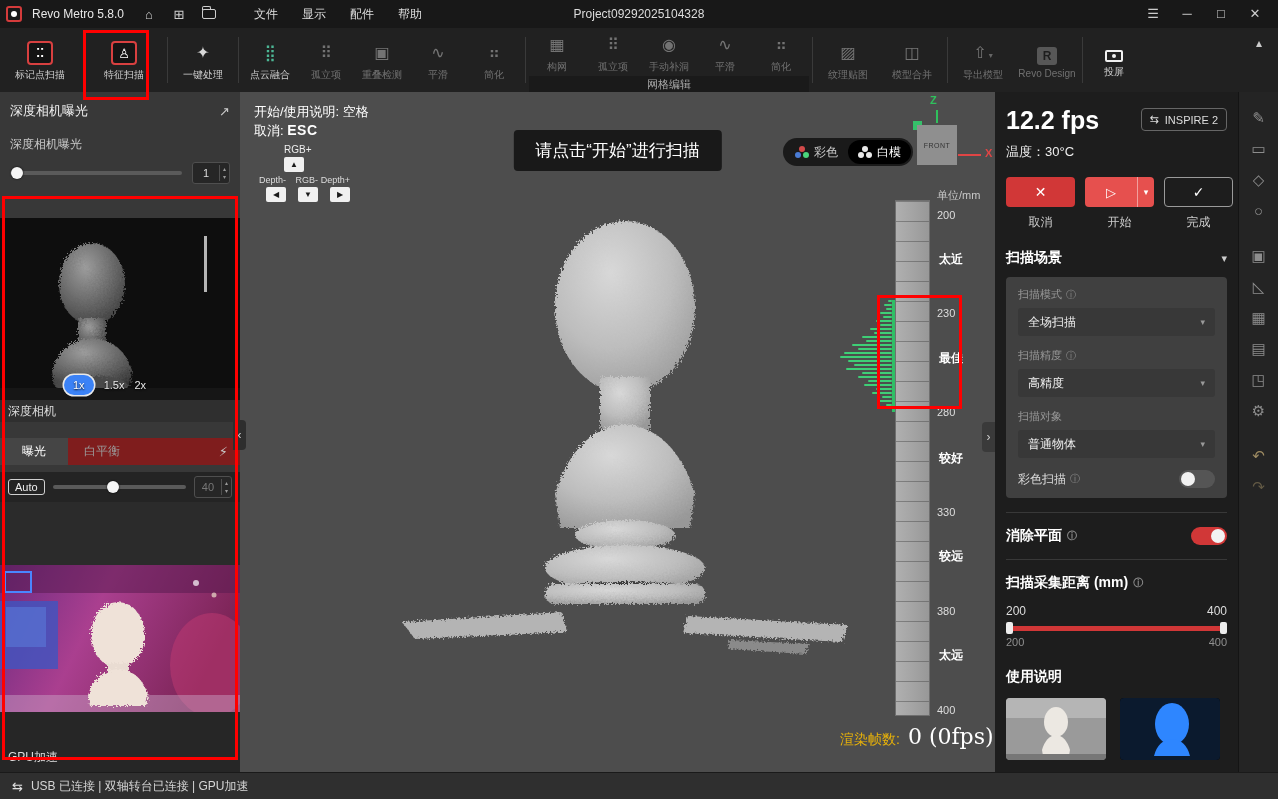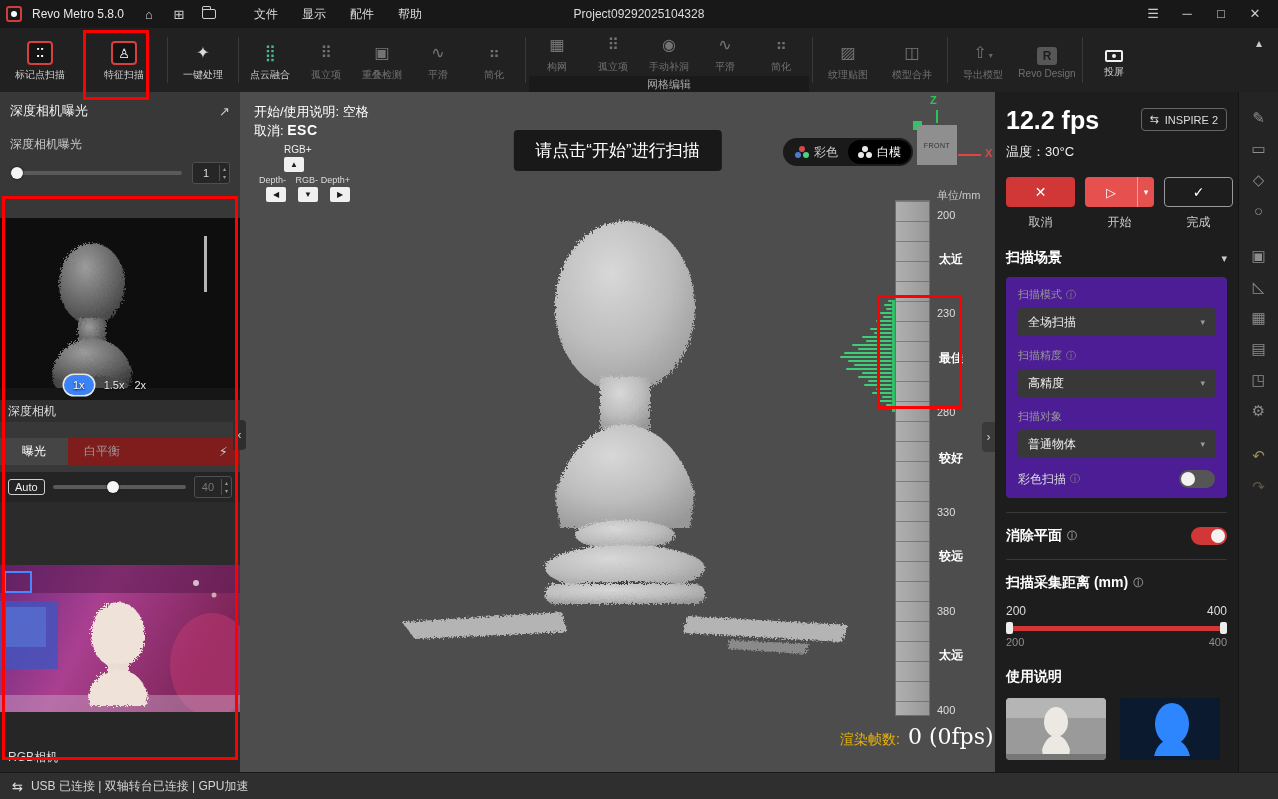--- a/index.html
+++ b/index.html
@@ -165,21 +165,21 @@
 #btn-cancel{background:#d13737}
 #btn-start{background:#e6504e;padding:0}
 #btn-start .main{flex:1;text-align:center;font-size:13px}
 #btn-start .more{width:17px;border-left:1px solid rgba(255,255,255,.45);font-size:9px;
   display:flex;align-items:center;justify-content:center;align-self:stretch}
 #btn-done{background:#1d1d1d;border:1.5px solid #9a9a9a}
 .rp-btnlabel{font-size:12px;color:#ccc}
 .rp-secheader{margin-top:18px;display:flex;justify-content:space-between;align-items:center}
 .rp-secheader .t{font-size:14px;font-weight:bold;color:#fff}
 .rp-secheader .c{color:#ccc;font-size:11px}
-#scene-card{margin-top:10px;background:#4c1d95;border-radius:4px;padding:10px 12px}
+#scene-card{margin-top:10px;background:#404040;border-radius:4px;padding:10px 12px}
 .fieldlabel{font-size:11px;color:#979797;display:flex;align-items:center;gap:4px}
 .infoico{font-size:10px;color:#8a8a8a}
 .select{margin:6px 0 12px;height:28px;background:#383838;border-radius:3px;display:flex;
   align-items:center;justify-content:space-between;padding:0 10px;font-size:12px;color:#eee}
 .select .arrow{color:#9a9a9a;font-size:9px}
 .togglerow{display:flex;justify-content:space-between;align-items:center;margin-top:2px;
   font-size:12px;color:#ddd}
 .toggle{width:36px;height:18px;border-radius:9px;background:#555;position:relative;flex:0 0 auto}
 .toggle .tknob{position:absolute;top:2px;width:14px;height:14px;border-radius:50%;background:#f2f2f2}
 .toggle.off .tknob{left:2px}
@@ -447,21 +447,21 @@
     <g filter="url(#rough)">
       <ellipse cx="118" cy="70" rx="27" ry="33" fill="#efe2d8"></ellipse>
       <rect x="107" y="98" width="22" height="22" fill="#e9dcd2"></rect>
       <path d="M88,130 Q95,106 118,104 Q141,106 148,130 L146,141 L90,141 Z" fill="#efe2d8"></path>
     </g>
     <circle cx="196" cy="18" r="3" fill="#fff" opacity="0.7"></circle>
     <circle cx="214" cy="30" r="2.5" fill="#ffd" opacity="0.6"></circle>
   </svg>
   <div id="rgb-sel"></div>
   <div id="lp-bottom"></div>
-  <div id="lbl-rgbcam">RGB相机</div>
+  <div id="lbl-rgbcam">GPU加速</div>
 </div>
 <div id="collapse-left">‹</div>
 
 <div id="viewport">
   <svg id="vp-bust" width="470" height="500" viewBox="0 0 470 500">
     <g filter="url(#rough)">
       <ellipse cx="235" cy="115" rx="70" ry="86" fill="url(#bustG)"></ellipse>
       <rect x="210" y="185" width="50" height="52" fill="url(#bustG)"></rect>
       <path d="M165,302 Q185,237 235,232 Q285,237 305,302 L300,336 L170,336 Z" fill="url(#bustG)"></path>
       <ellipse cx="235" cy="343" rx="50" ry="15" fill="url(#bustG)"></ellipse>

